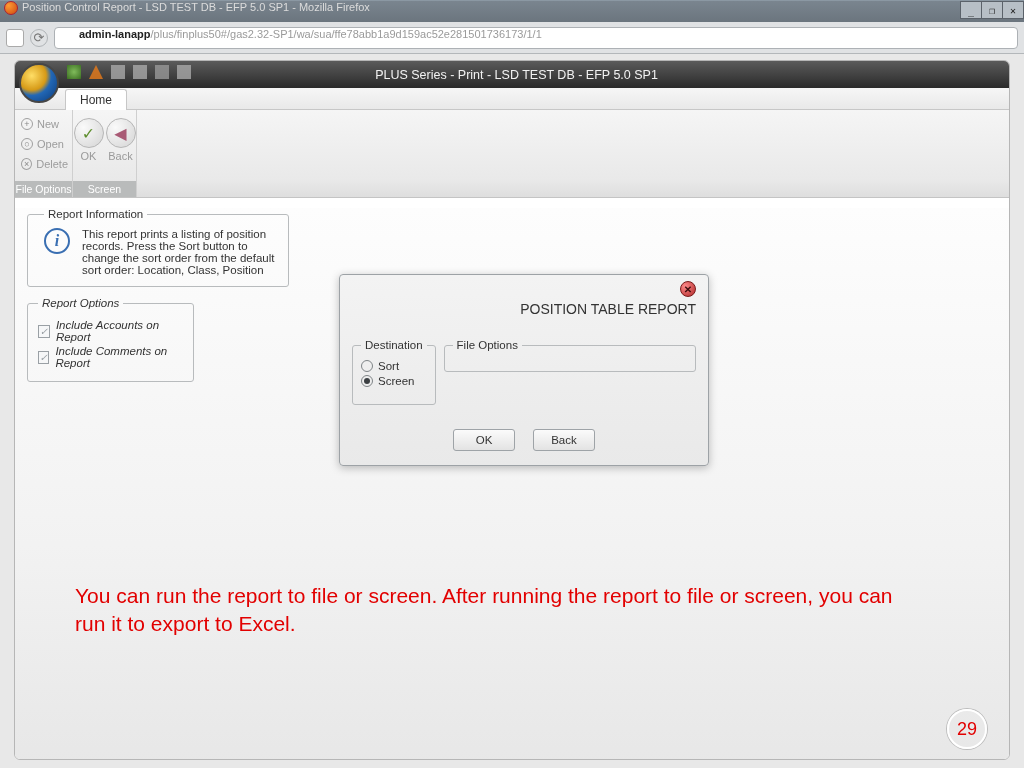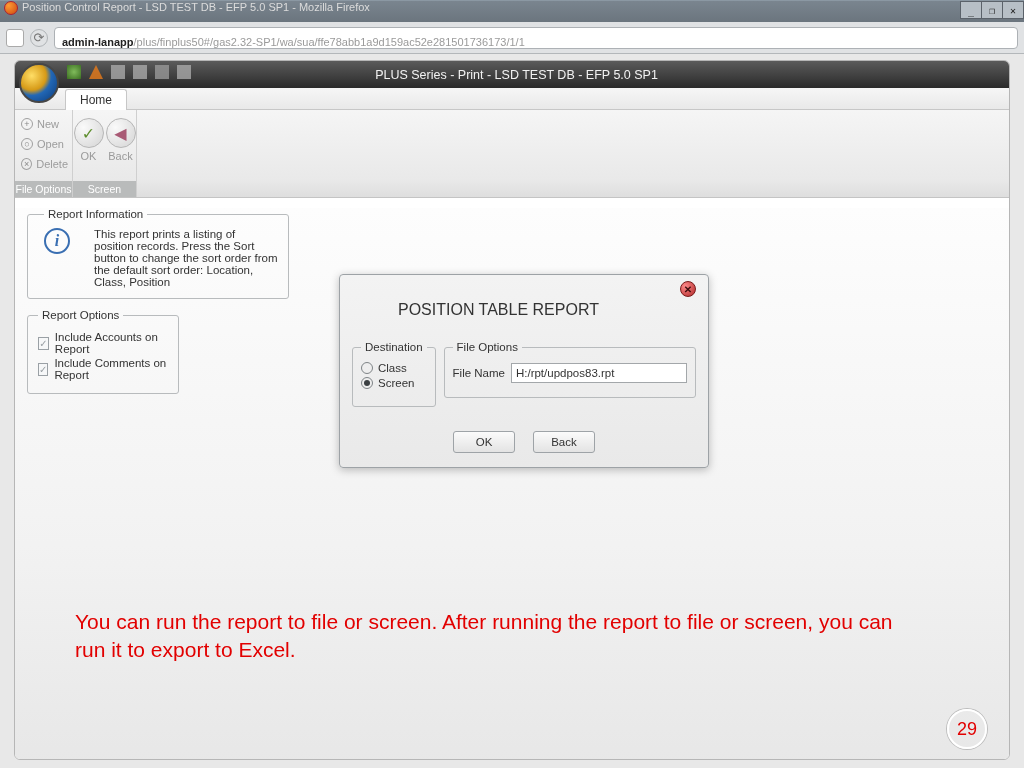--- a/index.html
+++ b/index.html
@@ -6,21 +6,21 @@
   body { width: 1024px; height: 768px; background: #e8e8e8; overflow: hidden; position: relative; }
 
   
   .ff-titlebar { height: 22px; background: linear-gradient(#7a858f,#6b757e); display: flex; align-items: flex-start; font-size: 11px; color: #dcdcdc; padding-left: 4px; border-top: 1px solid #8b98a3; position: relative;}
   .ff-titlebar .ff-icon { width: 14px; height: 14px; background: radial-gradient(circle at 30% 30%, #ff9a33, #cc4a11); border-radius: 50%; margin-right: 4px; border:1px solid #a23;}
   .ff-winctrls { position: absolute; right: 0; top: 0; display: flex;}
   .ff-winctrls div { width: 22px; height: 18px; background: #b7bfc6; border: 1px solid #5b626a; margin-left: -1px; display:flex; align-items:center; justify-content:center; font-size: 10px; font-family: monospace; color: #222; }
   .ff-addrbar { height: 32px; background: #e0e2e4; display: flex; align-items: center; padding: 4px 6px; gap:6px; border-bottom:1px solid #b3b7ba;}
   .ff-addrbar .globe { width:18px; height:18px; background:#fff; border:1px solid #aaa; border-radius:3px;}
   .ff-addrbar .reload { width:18px; height:18px; border:1px solid #b0b4b7; border-radius:50%; display:flex; align-items:center; justify-content:center; color:#777; font-size:13px;}
-  .ff-url { flex:1; height:22px; background:#fff; border-radius:4px; border:1px solid #adb1b5; display:flex; align-items:flex-end; padding:0 7px; font-size:11px; color:#333;}
+  .ff-url { flex:1; height:22px; background:#fff; border-radius:4px; border:1px solid #adb1b5; display:flex; align-items:flex-start; padding:0 24px; font-size:11px; color:#333;}
   .ff-url .host { color:#222; font-weight:bold;}
   .ff-url .path { color:#9a9a9a;}
 
   
   .app-outer { position:absolute; left:14px; right:14px; top:60px; bottom:8px; background:#fff; border:1px solid #b6b6b6; border-radius:6px; overflow:hidden;}
   .app-title { height:27px; background: linear-gradient(#5b5b5b,#2a2a2a); display:flex; align-items:center; position:relative;}
   .app-logo { width:40px; height:40px; position:absolute; left:4px; top:2px; background: radial-gradient(circle at 30% 30%, #ffde66 0%, #d69a17 40%, #2267b5 55%, #0b3a7a 100%); border-radius:50%; z-index:5; border:2px solid #464646;}
   .app-toolbar-icons { position:absolute; left:52px; top:4px; display:flex; gap:8px;}
   .app-toolbar-icons span { width:14px; height:14px; display:inline-block; opacity:0.8;}
   .tb-green { background: radial-gradient(circle, #8ed860, #3a7a1a);}
@@ -42,45 +42,45 @@
   .big-btns { flex:1; display:flex; gap:2px; justify-content:center; align-items:flex-start; padding-top:4px;}
   .big-btn { display:flex; flex-direction:column; align-items:center; gap:2px; font-size:11px; color:#9a9a9a;}
   .circ { width:30px; height:30px; border-radius:50%; background:radial-gradient(circle at 30% 30%, #fafafa, #d4d4d4); border:1px solid #b6b6b6; display:flex; align-items:center; justify-content:center; font-size:16px;}
   .ok-mark { color:#5f8f2f;}
   .back-arrow { color:#a95a75;}
 
   .main-body { position:relative; height: calc(100% - 27px - 22px - 88px); background: linear-gradient(#fdfdfd, #f2f2f2 60%, #e7e7e7);}
 
   fieldset { border:1px solid #b8bbbd; border-radius:3px; margin:10px 0 8px 12px; padding:8px 10px 10px; font-size:11.5px; color:#333; background:transparent;}
   fieldset legend { padding:0 4px; color:#333; font-size:11.5px;}
-  .report-info { width:262px; display:flex; gap:24px;padding-left:16px;}
+  .report-info { width:262px; display:flex; gap:12px;padding-left:16px;}
   .info-icon { min-width:26px; height:26px; border:2px solid #3a6fb2; border-radius:50%; display:flex; align-items:center; justify-content:center; color:#3a6fb2; font-weight:bold; font-size:16px; font-style:italic; font-family: Georgia, serif;}
-  .report-opts { width:152px;}
+  .report-opts { width:167px;font-style:italic;}
   .chk { display:flex; align-items:center; gap:6px; font-size:11.5px; color:#333; margin:2px 0;}
   .chk .box { width:13px; height:13px; border:1px solid #9aa0a5; background:#f6f7f8; display:flex; align-items:center; justify-content:center; font-size:10px; color:#9aa0a5;}
 
   
   .dialog { position:absolute; left:324px; top:66px; width:370px; background:linear-gradient(#f3f3f3,#e9e9e9); border:1px solid #9da2a6; border-radius:4px; box-shadow: 0 2px 8px rgba(0,0,0,0.25);}
   .dialog-title { font-size:12px; font-weight:bold; color:#333; padding:7px 10px; background:linear-gradient(#f6f6f6,#eaeaea); border-bottom:1px solid #d4d6d8; border-radius:4px 4px 0 0;}
   .dialog-body { position:relative; padding:10px 12px 14px;}
   .dlg-close { position:absolute; right:12px; top:6px; width:16px; height:16px; border-radius:50%; background: radial-gradient(circle at 30% 30%, #ff8a8a, #b02929); border:1px solid #7a1a1a; display:flex; align-items:center; justify-content:center; font-size:10px; color:#3a0b0b; font-weight:bold;}
-  .dlg-heading { text-align:left; font-size:16px; color:#333; margin:16px 0 22px 46px;}
+  .dlg-heading { text-align:right; font-size:14px; color:#333; margin:16px 0 22px 46px;}
   .dlg-row { display:flex; gap:8px; align-items:flex-start;}
   .dlg-row fieldset { margin:0; padding:6px 8px 14px; }
   .dest { width:76px;}
   .dest .radio { display:flex; align-items:center; gap:5px; font-size:11.5px; margin:3px 0;}
   .dest .r { width:12px; height:12px; border:1px solid #7f8487; border-radius:50%; display:flex; align-items:center; justify-content:center;}
   .dest .r.sel::after { content:''; width:6px; height:6px; border-radius:50%; background:#3b3f42;}
   .fileopt { flex:1;}
   .fileopt .fn-row { display:flex; align-items:center; gap:6px; font-size:11.5px; margin-top:4px;}
   .fileopt input { flex:1; height:20px; border:1px solid #a3a7aa; background:#fff; font-size:11.5px; padding:0 4px; color:#333;}
   .dlg-btns { display:flex; justify-content:center; gap:18px; margin-top:24px;}
   .dlg-btns button { width:62px; height:22px; font-size:11.5px; color:#333; background:linear-gradient(#fbfbfb,#e3e3e3); border:1px solid #9ea3a7; border-radius:3px;}
 
-  .annotation { position:absolute; left:60px; top:374px; right:90px; font-size:21px; color:#e20000; line-height:1.35;margin-top:26px;}
+  .annotation { position:absolute; left:60px; top:374px; right:90px; font-size:21px; color:#e20000; line-height:1.35;}
   .page-badge { position:absolute; right:22px; bottom:20px; width:40px; height:40px; border-radius:50%; border:2px solid #fff; display:flex; align-items:center; justify-content:center; font-size:18px; color:#e20000; box-shadow:0 0 0 1px #bdbdbd;}
 </style>
 </head>
 <body>
 
 <div class="ff-titlebar">
   <div class="ff-icon"></div>
   <span>Position Control Report - LSD TEST DB - EFP 5.0 SP1 - Mozilla Firefox</span>
   <div class="ff-winctrls">
     <div>_</div>
@@ -174,33 +174,29 @@
 
     <div class="dialog">
       <div class="dialog-body">
         <div class="dlg-close">✕</div>
         <div class="dlg-heading">POSITION TABLE REPORT</div>
         <div class="dlg-row">
           <fieldset class="dest">
             <legend>Destination</legend>
             <div class="radio">
               <span class="r"></span>
-              <span>Class</span>
+              <span>Sort</span>
             </div>
             <div class="radio">
               <span class="r sel"></span>
               <span>Screen</span>
             </div>
           </fieldset>
           <fieldset class="fileopt">
             <legend>File Options</legend>
-            <div class="fn-row">
-              <span>File Name</span>
-              <input type="text" value="H:/rpt/updpos83.rpt" style="">
-            </div>
           </fieldset>
         </div>
         <div class="dlg-btns">
           <button>OK</button>
           <button>Back</button>
         </div>
       </div>
     </div>
 
     <div class="annotation">You can run the report to file or screen. After running the report to file or screen, you can run it to export to Excel.</div>

